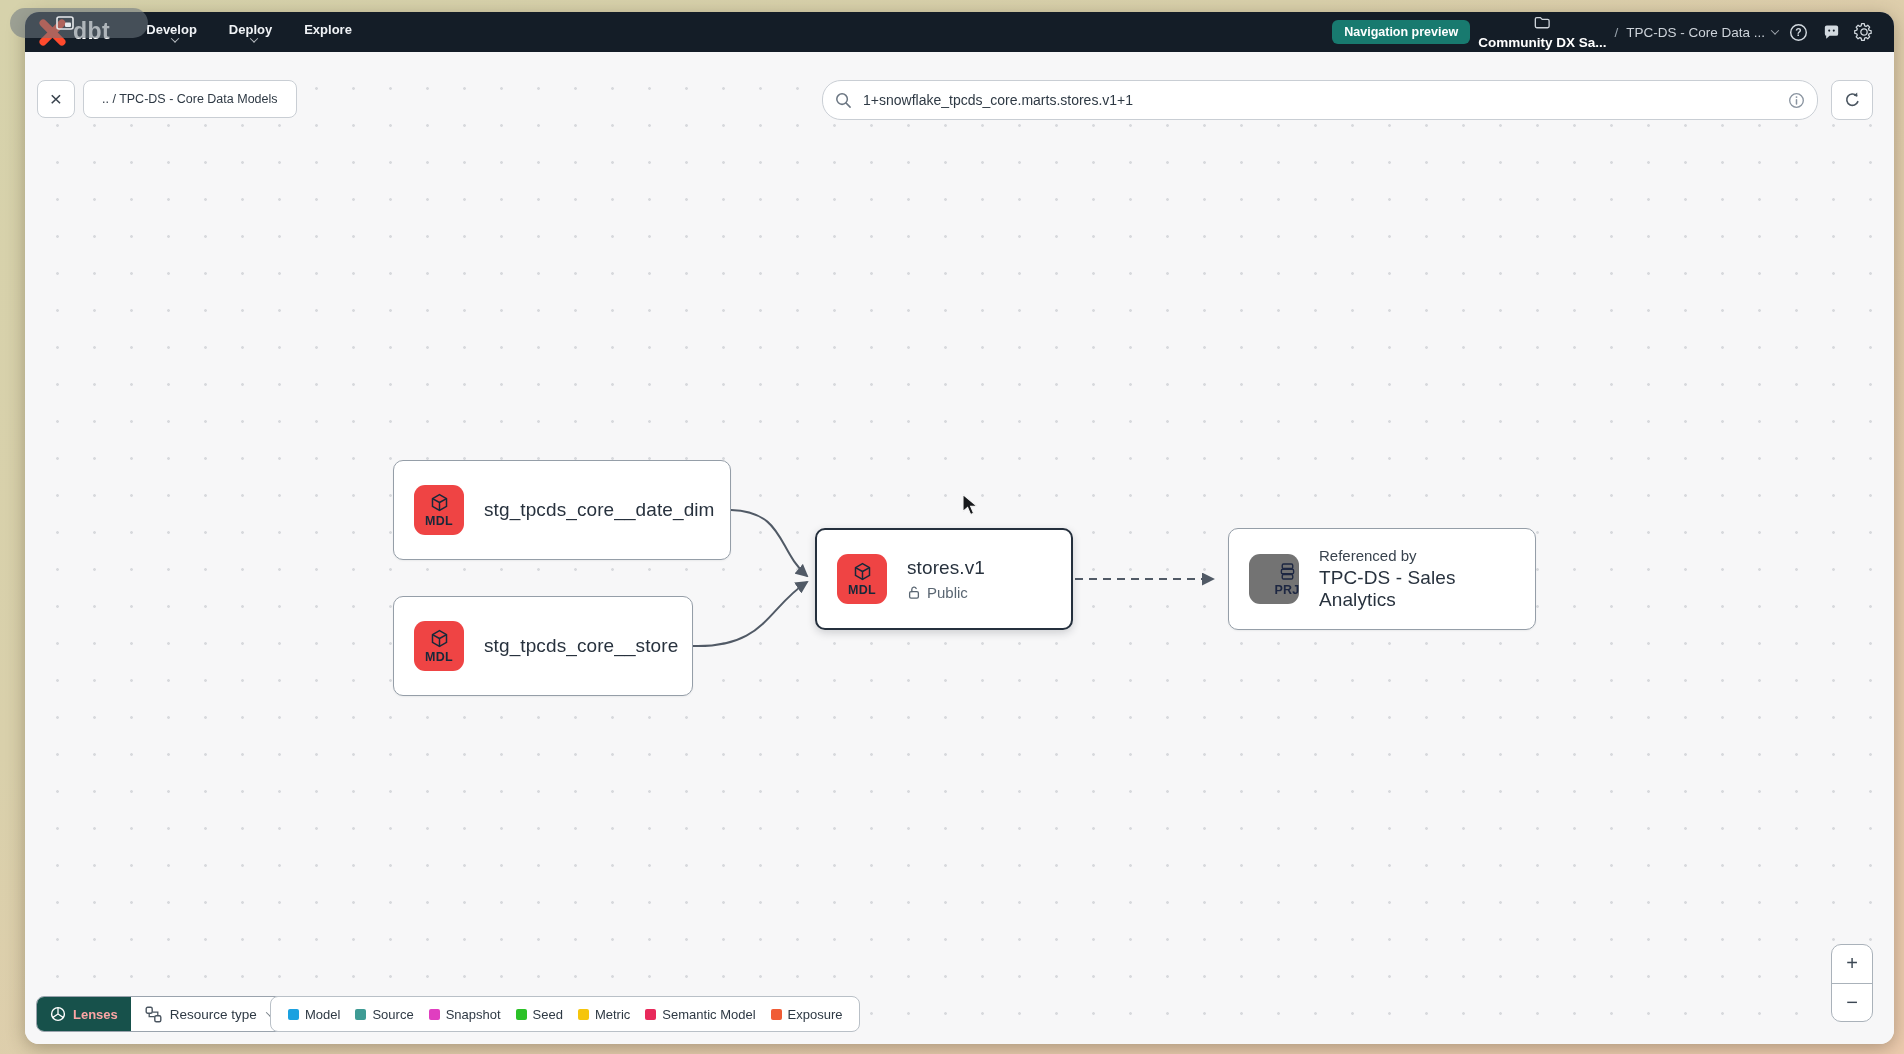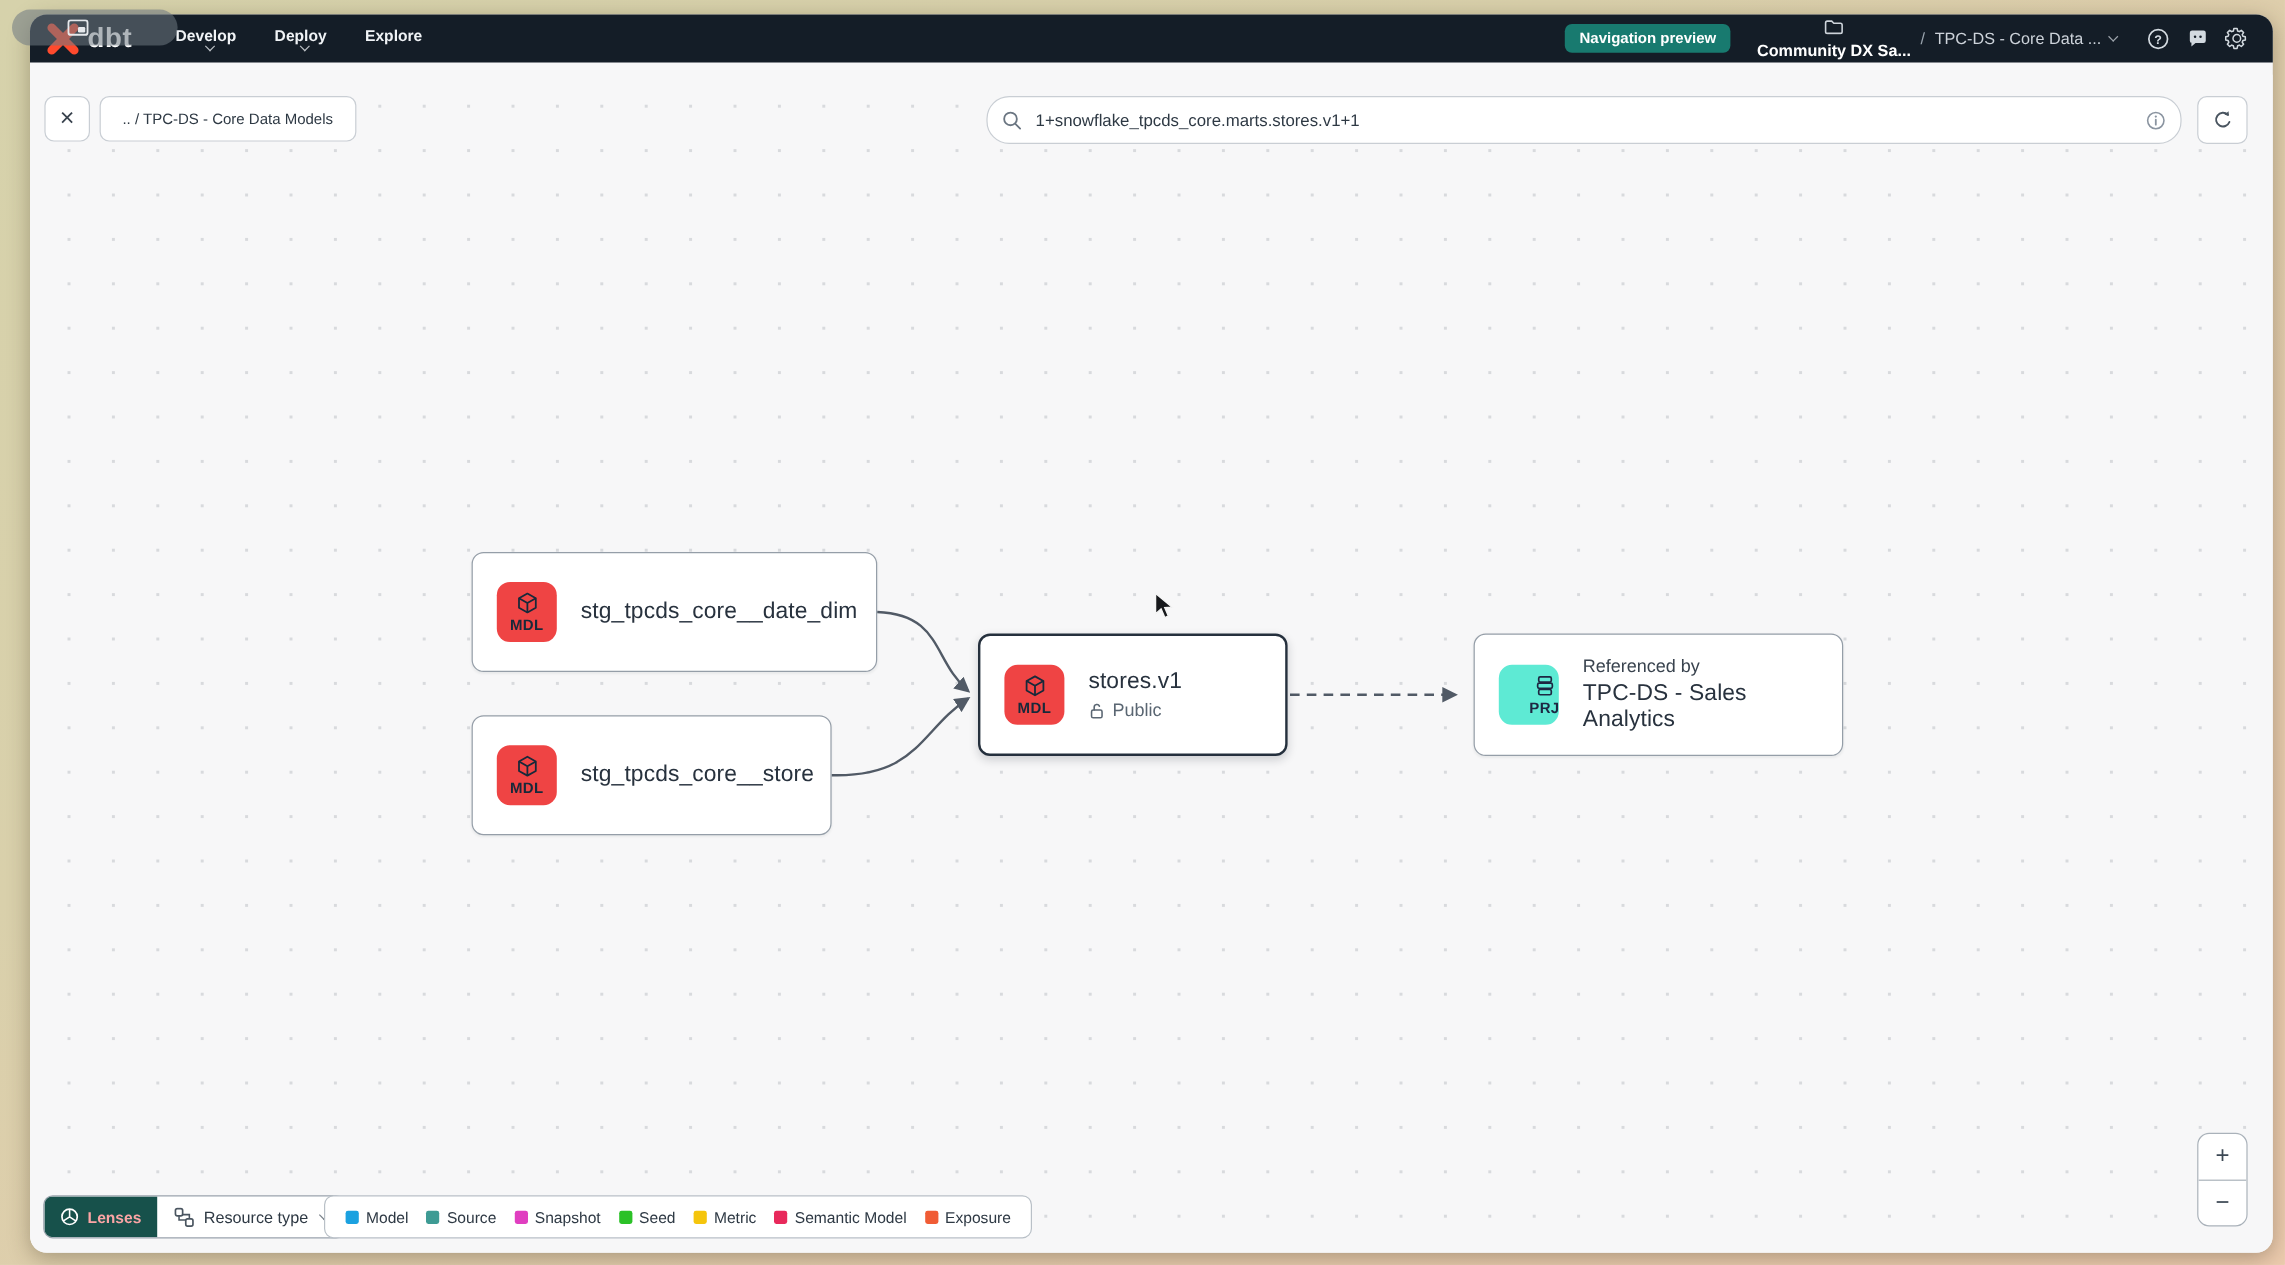--- a/index.html
+++ b/index.html
@@ -17,21 +17,21 @@
 
   
   .navbar{position:absolute;left:0;top:0;right:0;height:40px;background:#141d27;
     border-radius:14px 14px 0 0;display:flex;align-items:center;padding:0 20px 0 14px;color:#eef2f5;}
   .logo{display:flex;align-items:center;gap:7px;}
   .logo-text{font-size:23px;font-weight:800;color:#fff;letter-spacing:.5px;margin-top:-2px;}
   .menus{display:flex;gap:32px;margin-left:36px;}
   .menu-item{display:flex;align-items:center;font-size:13px;font-weight:700;cursor:pointer;color:#f0f3f6;flex-direction:column;}
   .chev{width:6px;height:6px;border-right:1.7px solid currentColor;border-bottom:1.7px solid currentColor;
     display:inline-block;transform:rotate(45deg) translate(-1px,-1px);margin-left:7px;opacity:.75;}
-  .nav-right{margin-left:auto;display:flex;align-items:center;gap:14px;}
+  .nav-right{margin-left:auto;display:flex;align-items:center;}
   .preview-badge{background:#187a6f;color:#fff;font-size:12.5px;font-weight:700;
     padding:5px 12px;border-radius:6px;cursor:pointer;}
   .crumbs{display:flex;align-items:center;gap:8px;margin-left:8px;font-size:13.5px;}
   .crumb-project{font-weight:700;color:#fff;display:flex;align-items:center;gap:6px;cursor:pointer;flex-direction:column;}
   .crumb-sep{color:#9aa4ae;}
   .crumb-env{color:#cdd3da;display:flex;align-items:center;cursor:pointer;}
   .nav-icons{display:flex;align-items:center;gap:13px;margin-left:10px;color:#d3dae0;}
   .nav-icons .icn{width:20px;height:20px;display:flex;align-items:center;justify-content:center;cursor:pointer;}
 
   
@@ -56,21 +56,21 @@
     display:flex;align-items:center;padding:0 20px;gap:20px;cursor:pointer;
     box-shadow:0 1px 2px rgba(20,30,40,.06);}
   .node-a{left:368px;top:398px;width:338px;height:100px;}
   .node-b{left:368px;top:534px;width:300px;height:100px;}
   .node-c{left:790px;top:466px;width:258px;height:102px;border:2px solid #25303d;
     box-shadow:0 3px 8px rgba(20,30,40,.18);}
   .node-d{left:1203px;top:466px;width:308px;height:102px;}
   .badge{width:50px;height:50px;border-radius:11px;display:flex;flex-direction:column;
     align-items:center;justify-content:center;gap:1px;flex-shrink:0;}
   .badge-mdl{background:#ef4444;color:#17293a;}
-  .badge-prj{background:#5eead4;color:#1d2742;padding-left:26px;}
+  .badge-prj{background:#737373;color:#1d2742;padding-left:26px;}
   .badge-label{font-size:12.5px;font-weight:700;letter-spacing:.3px;}
   .node-label{font-size:19px;color:#28323e;font-weight:500;letter-spacing:.1px;}
   .node-sub{display:flex;align-items:center;gap:6px;font-size:15px;color:#5a6672;margin-top:5px;}
   .node-title-sm{font-size:15px;color:#39434e;margin-bottom:3px;}
 
   
   .edges{position:absolute;inset:0;pointer-events:none;}
   .cursor{position:absolute;left:936px;top:431px;pointer-events:none;z-index:15;}
 
   

